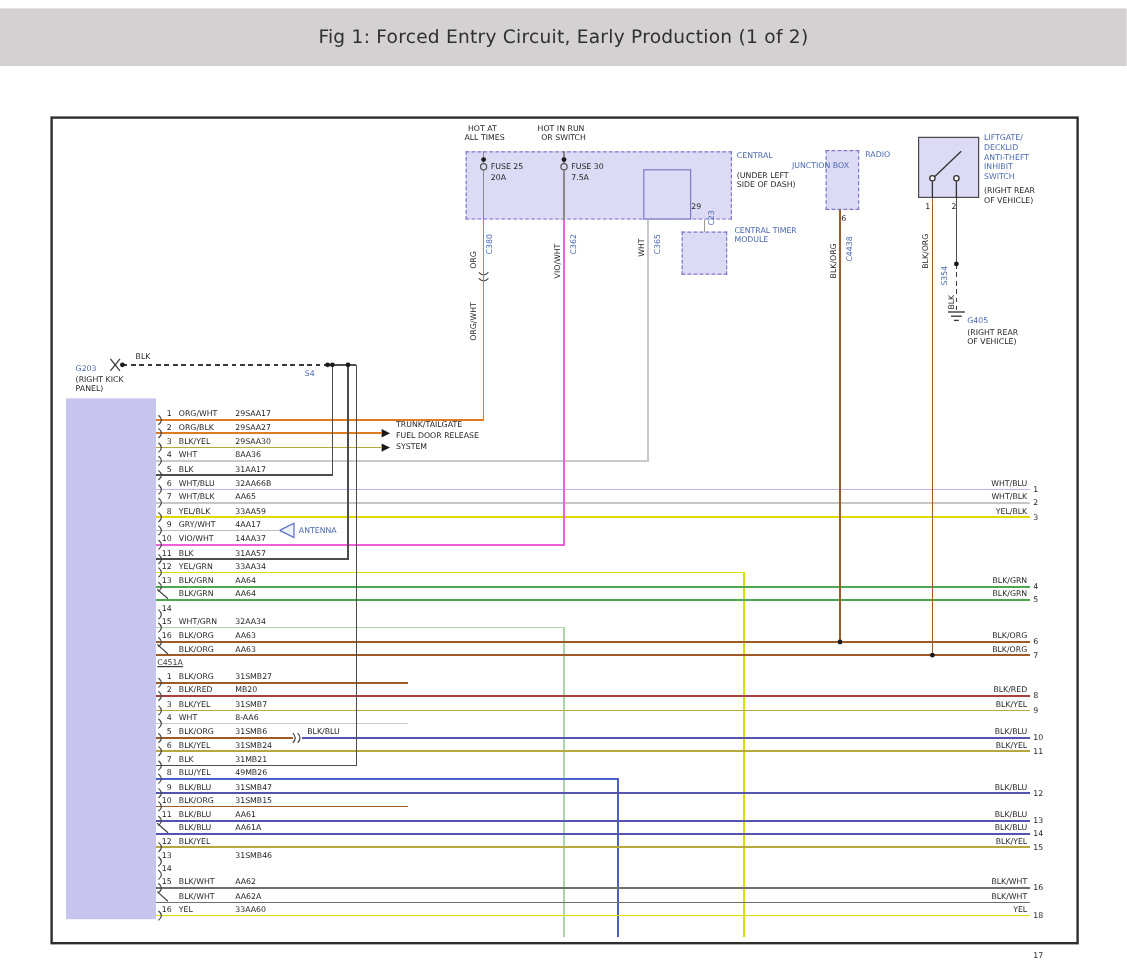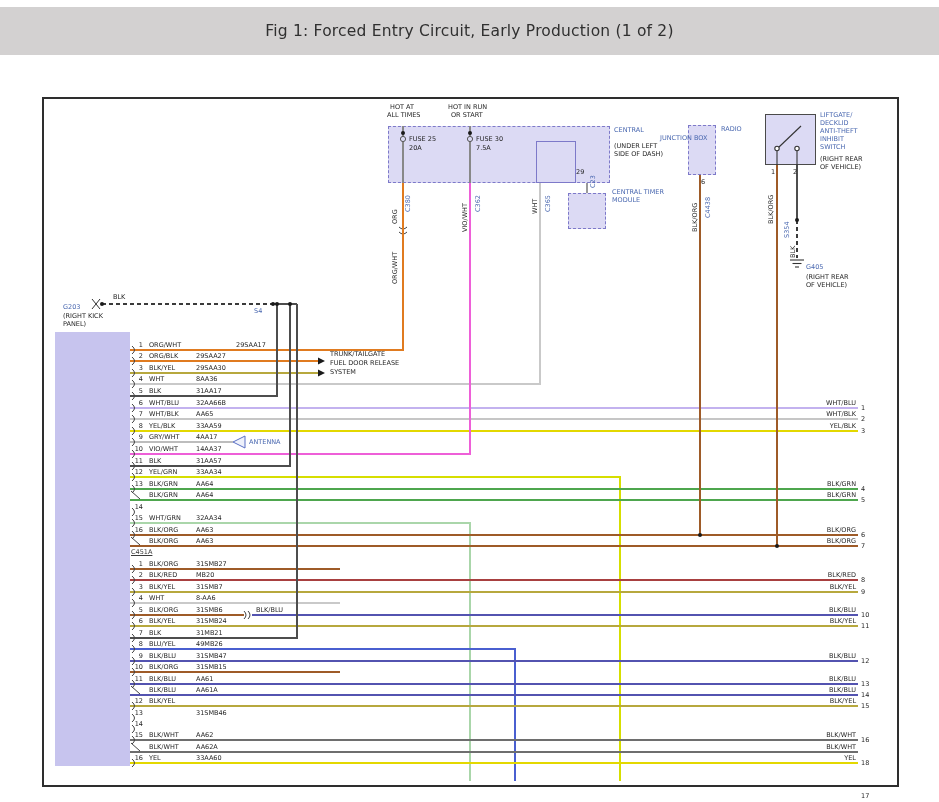--- a/index.html
+++ b/index.html
@@ -155,21 +155,21 @@
       <line x1="131" y1="686" x2="140" y2="694" stroke="#444" stroke-width="1"></line>
       <path d="M132 702 Q137 706 132 710" fill="none" stroke="#444" stroke-width="1"></path>
       <path d="M132 714 Q137 718 132 722" fill="none" stroke="#444" stroke-width="1"></path>
       <path d="M132 725 Q137 729 132 733" fill="none" stroke="#444" stroke-width="1"></path>
       <path d="M132 736 Q137 740 132 744" fill="none" stroke="#444" stroke-width="1"></path>
       <line x1="131" y1="743" x2="140" y2="751" stroke="#444" stroke-width="1"></line>
       <path d="M132 759 Q137 763 132 767" fill="none" stroke="#444" stroke-width="1"></path>
     </svg>
 <div class="t ra" style="left: 143px; top: 341px;">1</div>
     <div class="t" style="left: 149px; top: 341px;">ORG/WHT</div>
-    <div class="t" style="left: 196px; top: 341px; margin-left: 40px;">29SAA17</div>
+    <div class="t" style="left: 196px; top: 341px;">29SAA17</div>
     <div class="t ra" style="left: 143px; top: 352px;">2</div>
     <div class="t" style="left: 149px; top: 352px;">ORG/BLK</div>
     <div class="t" style="left: 196px; top: 352px;">29SAA27</div>
     <div class="t ra" style="left: 143px; top: 364px;">3</div>
     <div class="t" style="left: 149px; top: 364px;">BLK/YEL</div>
     <div class="t" style="left: 196px; top: 364px;">29SAA30</div>
     <div class="t ra" style="left: 143px; top: 375px;">4</div>
     <div class="t" style="left: 149px; top: 375px;">WHT</div>
     <div class="t" style="left: 196px; top: 375px;">8AA36</div>
     <div class="t ra" style="left: 143px; top: 387px;">5</div>
@@ -290,21 +290,21 @@
     <div class="t" style="left: 861px; top: 702px;">15</div>
     <div class="t ra" style="left: 856px; top: 731px;">BLK/WHT</div>
     <div class="t" style="left: 861px; top: 736px;">16</div>
     <div class="t ra" style="left: 856px; top: 743px;">BLK/WHT</div>
     <div class="t" style="left: 861px; top: 748px; margin-top: 44px;">17</div>
     <div class="t ra" style="left: 856px; top: 754px;">YEL</div>
     <div class="t" style="left: 861px; top: 759px;">18</div>
     <div class="t" style="left: 390px; top: 103px;">HOT AT</div>
     <div class="t" style="left: 387px; top: 111px;">ALL TIMES</div>
     <div class="t" style="left: 448px; top: 103px;">HOT IN RUN</div>
-    <div class="t" style="left: 451px; top: 111px;">OR START</div>
+    <div class="t" style="left: 451px; top: 111px;">OR SWITCH</div>
     <div class="t" style="left: 409px; top: 135px;">FUSE 25</div>
     <div class="t" style="left: 409px; top: 144px;">20A</div>
     <div class="t" style="left: 476px; top: 135px;">FUSE 30</div>
     <div class="t" style="left: 476px; top: 144px;">7.5A</div>
     <div class="t blue" style="left: 614px; top: 126px;">CENTRAL</div>
     <div class="t blue" style="left: 614px; top: 134px; padding-left: 46px;">JUNCTION BOX</div>
     <div class="t" style="left: 614px; top: 142px;">(UNDER LEFT</div>
     <div class="t" style="left: 614px; top: 150px;">SIDE OF DASH)</div>
     <div class="t blue" style="left: 612px; top: 188px;">CENTRAL TIMER</div>
     <div class="t blue" style="left: 612px; top: 196px;">MODULE</div>

